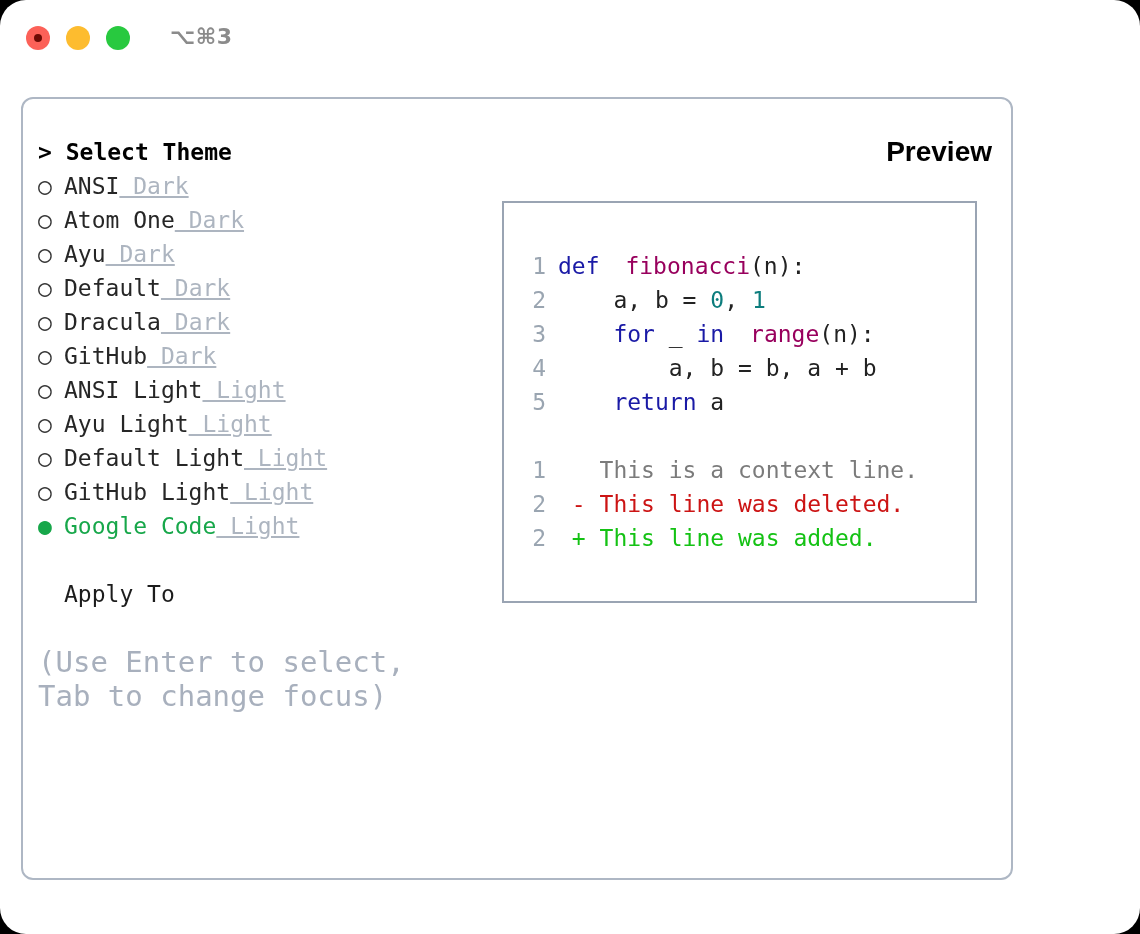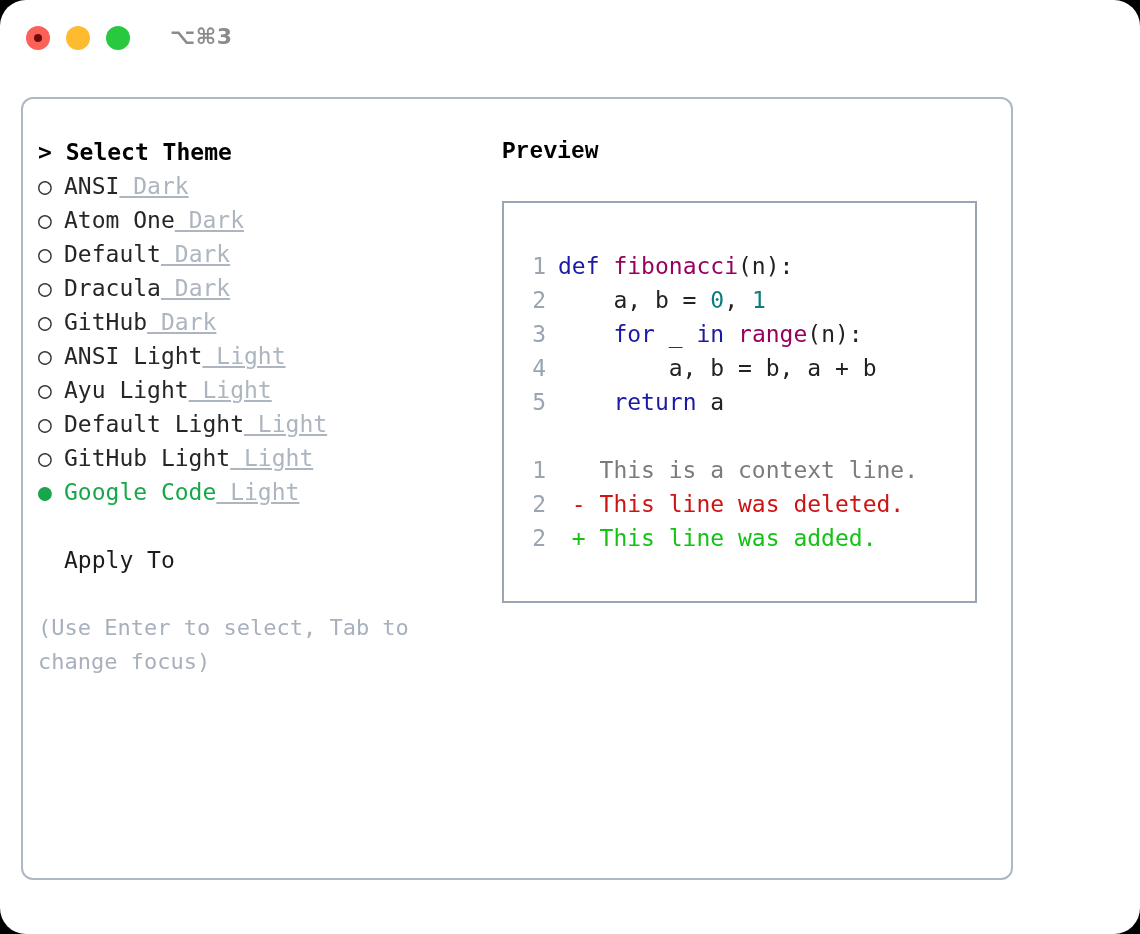--- a/index.html
+++ b/index.html
@@ -111,40 +111,41 @@
   #apply-to-label {
     padding-left: 26px;
     color: #1c1c1c;
   }
   .apply-row.selected .apply-label { color: #17a74a; }
   .apply-label { color: #262626; }
 
   #hint-text {
     margin-top: 34px;
     font-family: "DejaVu Sans Mono", "Liberation Mono", monospace;
-    font-size: 22px;
+    font-size: 29px;
     line-height: 34px;
     color: #a8b0bd;
     width: 410px;
     white-space: pre-wrap;
   }
 
   
   #preview-column {
     position: absolute;
     left: 479px;
     top: 36px;
     width: 490px;
   }
   #preview-title {
-    font-family: Liberation Mono, monospace;
-    font-size: 23px;
+    font-family: Liberation Sans, sans-serif;
+    font-size: 28px;
     font-weight: bold;
     color: #000000;
     line-height: 34px;
+    text-align: right;
   }
   #preview-box {
     margin-top: 32px;
     width: 475px;
     height: 402px;
     box-sizing: border-box;
     border: 2px solid #9aa4b3;
     background: #ffffff;
     position: relative;
   }
@@ -159,21 +160,21 @@
   }
   .code-line { height: 34px; }
   .lineno {
     display: inline-block;
     width: 26px;
     text-align: right;
     color: #9aa5b1;
     margin-right: 12px;
   }
   .tok-kw  { color: #1a1aa6; }
-  .tok-fn  { color: #98005d; }
+  .tok-fn  { color: #98005d; margin-left: 12px; }
   .tok-num { color: #0d7d7d; }
   .tok-pl  { color: #222222; }
 
   #diff-area {
     position: absolute;
     left: 16px;
     top: 250px;
     font-family: "DejaVu Sans Mono", "Liberation Mono", monospace;
     font-size: 23px;
     line-height: 34px;
@@ -198,20 +199,21 @@
 
   <div id="main-panel">
 
     <div id="theme-column">
 
       <div class="mono-row" id="theme-header">&gt; Select Theme</div>
 
       <div id="theme-list">
           <div class="mono-row theme-row"><span class="bullet">○</span><span class="theme-name">ANSI</span><span class="theme-kind"> Dark</span></div>
           <div class="mono-row theme-row"><span class="bullet">○</span><span class="theme-name">Atom One</span><span class="theme-kind"> Dark</span></div>
+          <div class="mono-row theme-row"><span class="bullet">○</span><span class="theme-name">Ayu</span><span class="theme-kind"> Dark</span></div>
           <div class="mono-row theme-row"><span class="bullet">○</span><span class="theme-name">Default</span><span class="theme-kind"> Dark</span></div>
           <div class="mono-row theme-row"><span class="bullet">○</span><span class="theme-name">Dracula</span><span class="theme-kind"> Dark</span></div>
           <div class="mono-row theme-row"><span class="bullet">○</span><span class="theme-name">GitHub</span><span class="theme-kind"> Dark</span></div>
           <div class="mono-row theme-row"><span class="bullet">○</span><span class="theme-name">ANSI Light</span><span class="theme-kind"> Light</span></div>
           <div class="mono-row theme-row"><span class="bullet">○</span><span class="theme-name">Ayu Light</span><span class="theme-kind"> Light</span></div>
           <div class="mono-row theme-row"><span class="bullet">○</span><span class="theme-name">Default Light</span><span class="theme-kind"> Light</span></div>
           <div class="mono-row theme-row"><span class="bullet">○</span><span class="theme-name">GitHub Light</span><span class="theme-kind"> Light</span></div>
           <div class="mono-row theme-row selected"><span class="bullet selected">●</span><span class="theme-name">Google Code</span><span class="theme-kind"> Light</span></div>
         </div>
 

